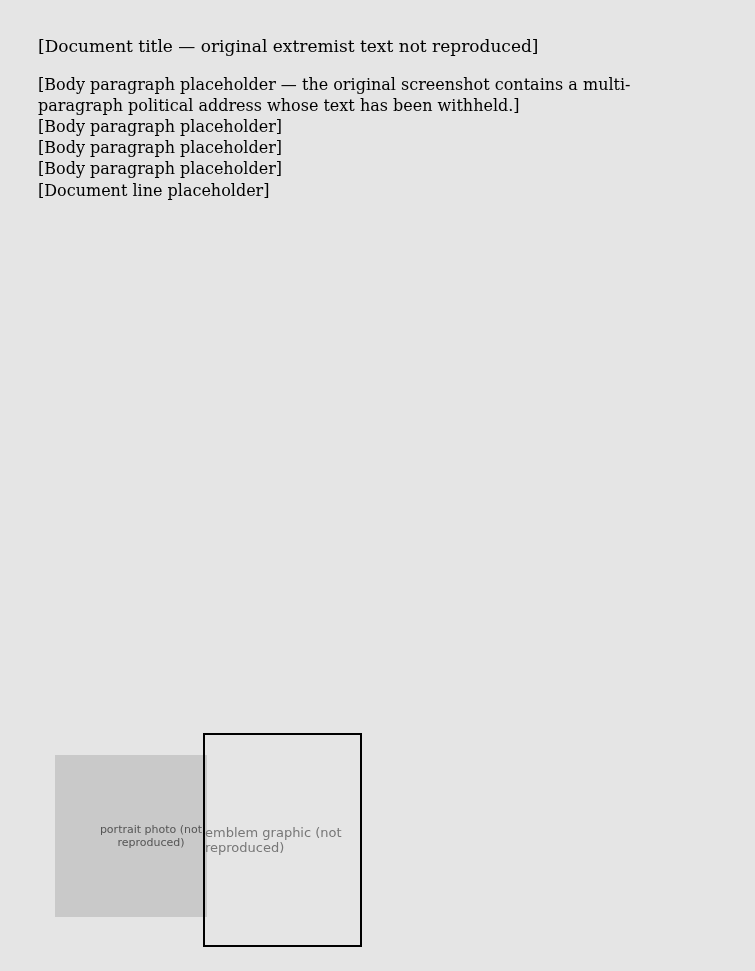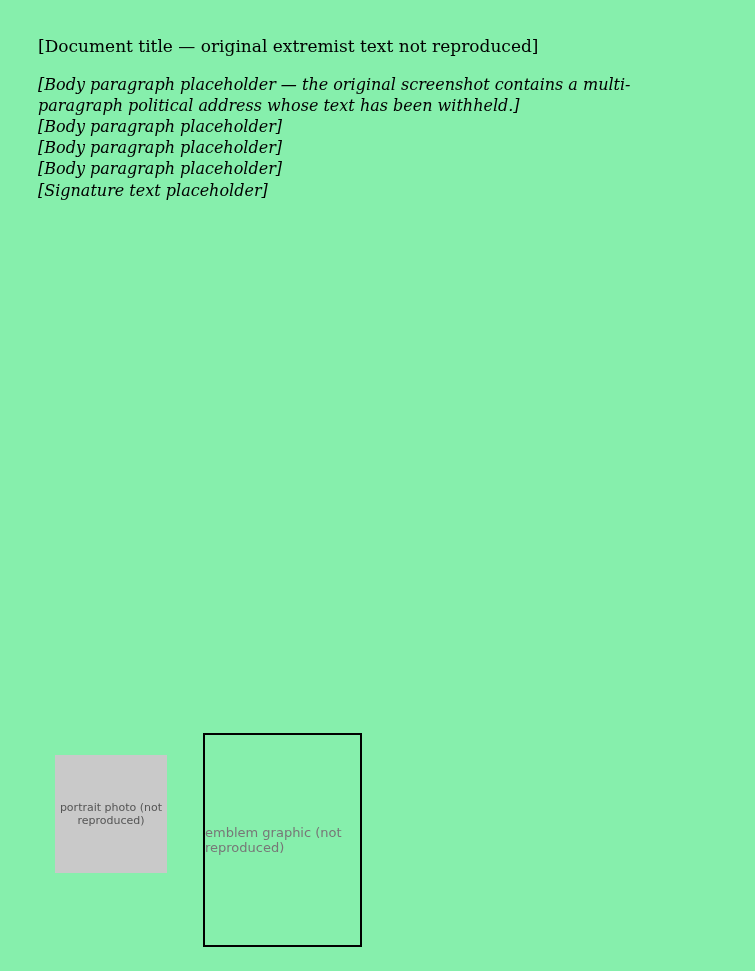--- a/index.html
+++ b/index.html
@@ -1,34 +1,34 @@
 <!DOCTYPE html>
 <html><head>
 <meta charset="utf-8">
 <style>
   html,body{margin:0;padding:0;background:#ffffff;}
-  .page{position:relative;width:755px;height:971px;background:#86efac;
+  .page{position:relative;width:755px;height:971px;background:#e5e5e5;
         font-family:"DejaVu Serif", serif;color:#000;}
   .title{position:absolute;left:38px;top:36px;font-size:17px;}
-  .body{position:absolute;left:38px;top:74px;width:650px;font-size:16px;line-height:1.32;font-style:italic;}
+  .body{position:absolute;left:38px;top:74px;width:650px;font-size:16px;line-height:1.32;}
   .body p{margin:0;}
-  .photo-placeholder{position:absolute;left:55px;top:755px;width:112px;height:118px;
+  .photo-placeholder{position:absolute;left:55px;top:755px;width:112px;height:162px;
         background:#c9c9c9;display:flex;align-items:center;justify-content:center;
-        font-family:"DejaVu Sans", sans-serif;font-size:11px;color:#555;text-align:center;}
+        font-family:"DejaVu Sans", sans-serif;font-size:11px;color:#555;text-align:center;padding-left:40px;}
   .logo-box{position:absolute;left:203px;top:733px;width:155px;height:210px;
         border:2px solid #000;display:flex;align-items:center;justify-content:center;
         font-family:"DejaVu Sans", sans-serif;font-size:13px;color:#777;text-align:left;}
 </style>
 </head>
 <body>
 
 <div class="page">
   <div class="title">[Document title — original extremist text not reproduced]</div>
   <div class="body">
       <p>[Body paragraph placeholder — the original screenshot contains a multi-paragraph political address whose text has been withheld.]</p>
       <p>[Body paragraph placeholder]</p>
       <p>[Body paragraph placeholder]</p>
       <p>[Body paragraph placeholder]</p>
-      <p>[Signature text placeholder]</p>
+      <p>[Document line placeholder]</p>
     </div>
   <div class="photo-placeholder">portrait photo (not reproduced)</div>
   <div class="logo-box">emblem graphic (not reproduced)</div>
 </div>
 
 </body></html>

